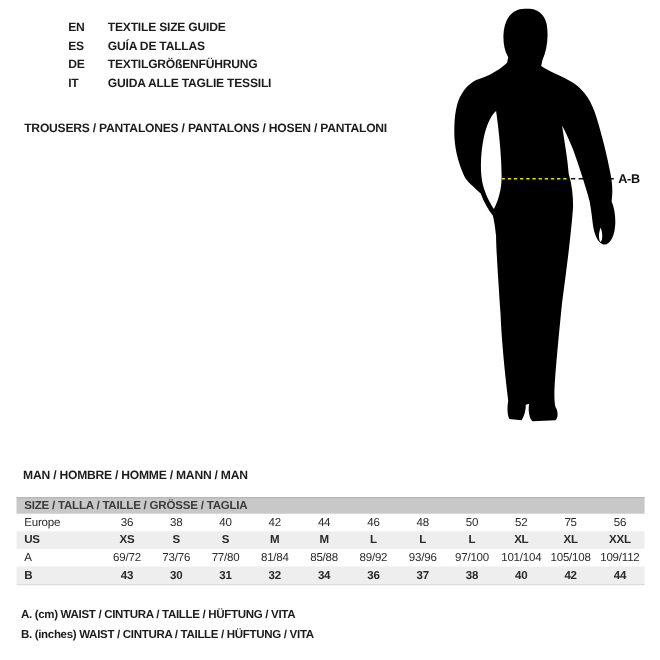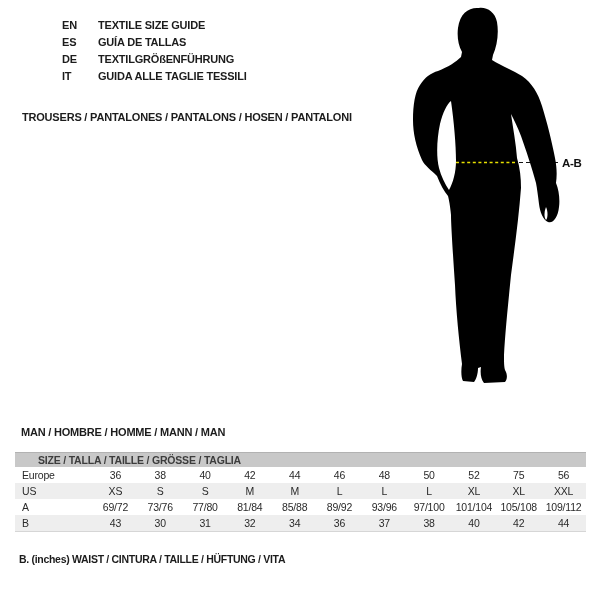--- a/index.html
+++ b/index.html
@@ -30,25 +30,25 @@
   }
   
   .gender-heading{
     position:absolute;top:426px;left:21px;font-size:11px;font-weight:700;
     letter-spacing:-0.2px;white-space:nowrap;
   }
   
   .size-table{position:absolute;top:452px;left:15px;width:571px;border-bottom:1px solid #d6d6d6;}
   .thead{
     background:var(--table-header-bg,#c8c8c8);border-top:1px solid #b2b2b2;
-    height:15px;line-height:15px;padding-left:23px;box-sizing:border-box;
+    height:15px;line-height:15px;padding-left:7px;box-sizing:border-box;
     font-size:10.5px;font-weight:700;color:#3c3c3c;letter-spacing:-0.2px;
   }
   .trow{display:flex;height:16px;align-items:center;font-size:10.5px;letter-spacing:-0.2px;color:#2a2a2a;}
-  .trow.alt{background:var(--row-alt-bg,#eeeeee);}
+  .trow.alt{background:var(--row-alt-bg,#eeeeee);font-weight:bold;}
   .tlabel{width:78px;padding-left:7px;box-sizing:border-box;}
   .tcell{flex:1;text-align:center;white-space:nowrap;}
   
   .footnotes{position:absolute;top:550px;left:19px;}
   .footnote{font-size:10.5px;font-weight:700;letter-spacing:-0.3px;line-height:18px;white-space:nowrap;}
 </style>
 </head>
 <body>
 
 <div class="page">
@@ -195,16 +195,17 @@
       <span class="tcell">36</span>
       <span class="tcell">37</span>
       <span class="tcell">38</span>
       <span class="tcell">40</span>
       <span class="tcell">42</span>
       <span class="tcell">44</span>
     </div>
   </div>
 
   <div class="footnotes">
+    <div class="footnote">A. (cm) WAIST / CINTURA / TAILLE / HÜFTUNG / VITA</div>
     <div class="footnote">B. (inches) WAIST / CINTURA / TAILLE / HÜFTUNG / VITA</div>
   </div>
 
 </div>
 
 </body></html>

